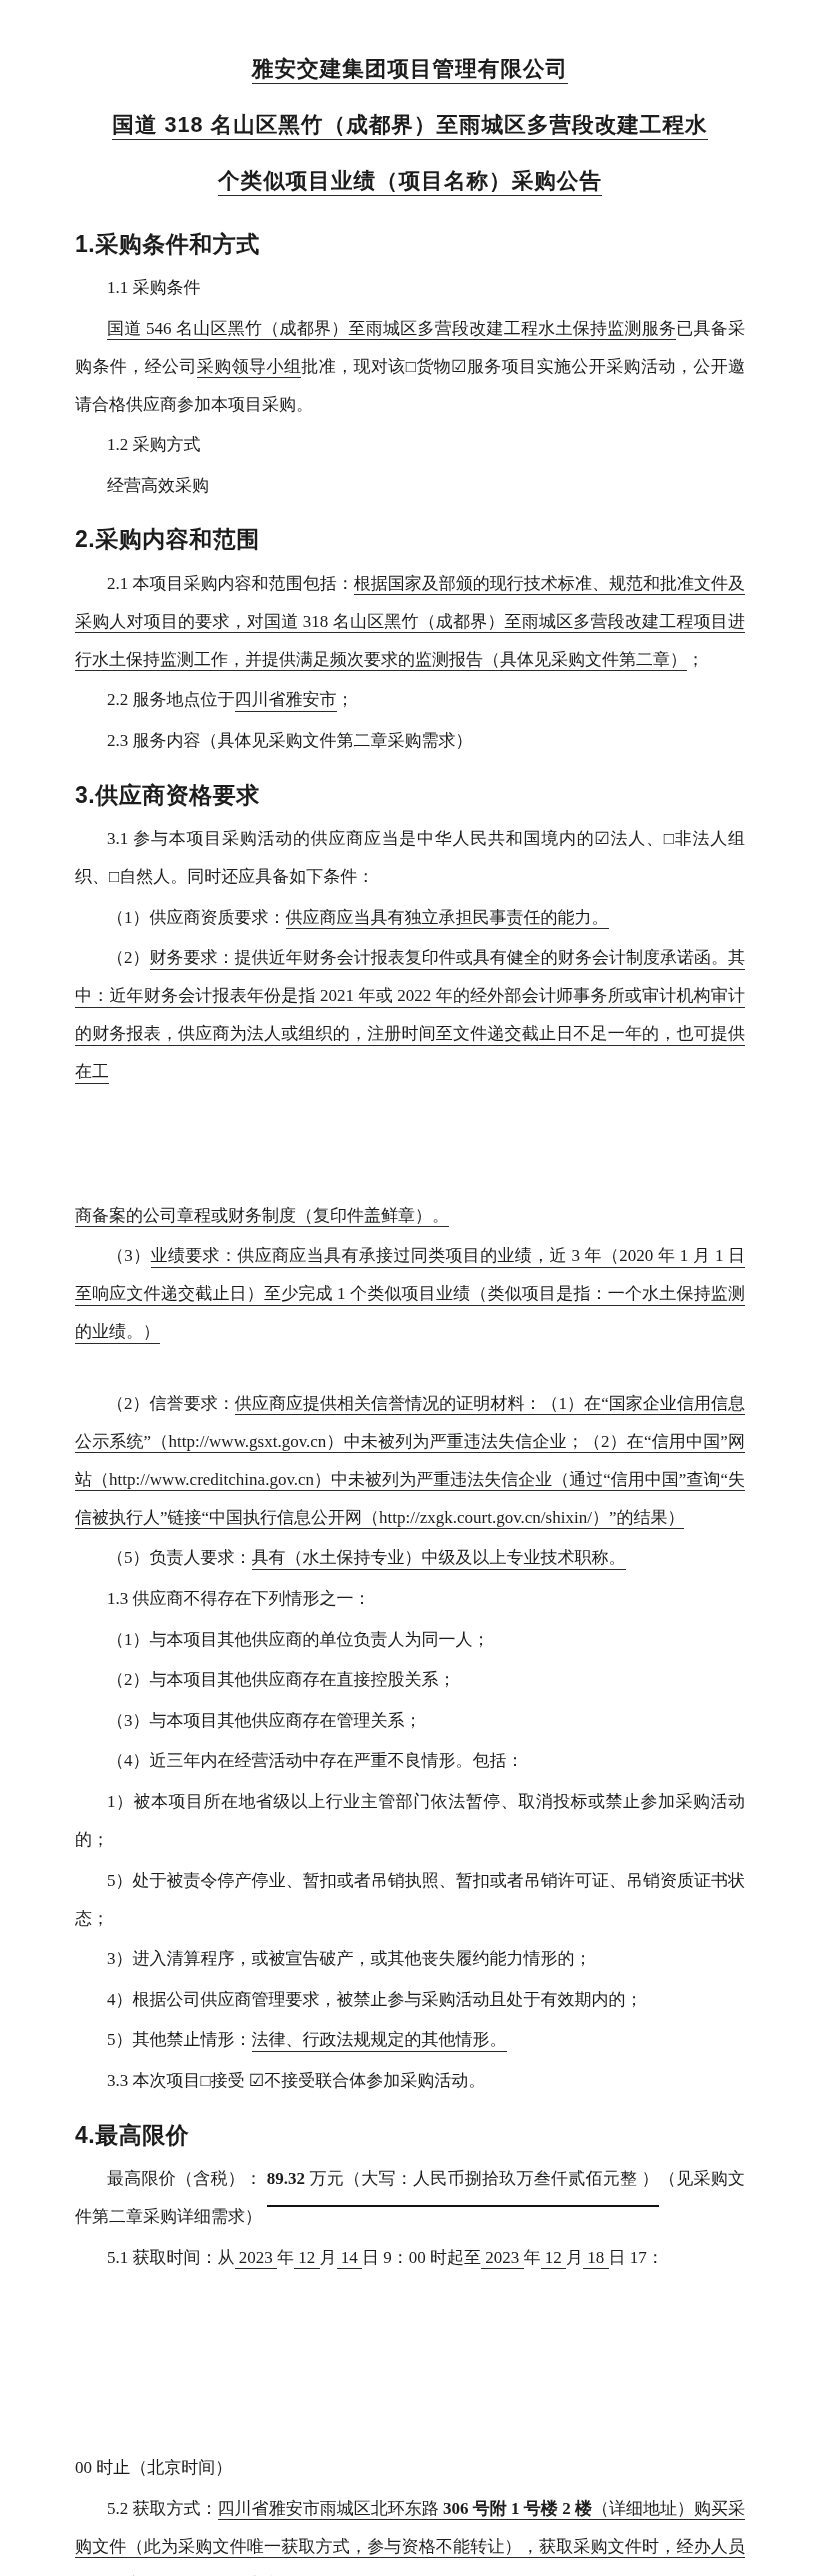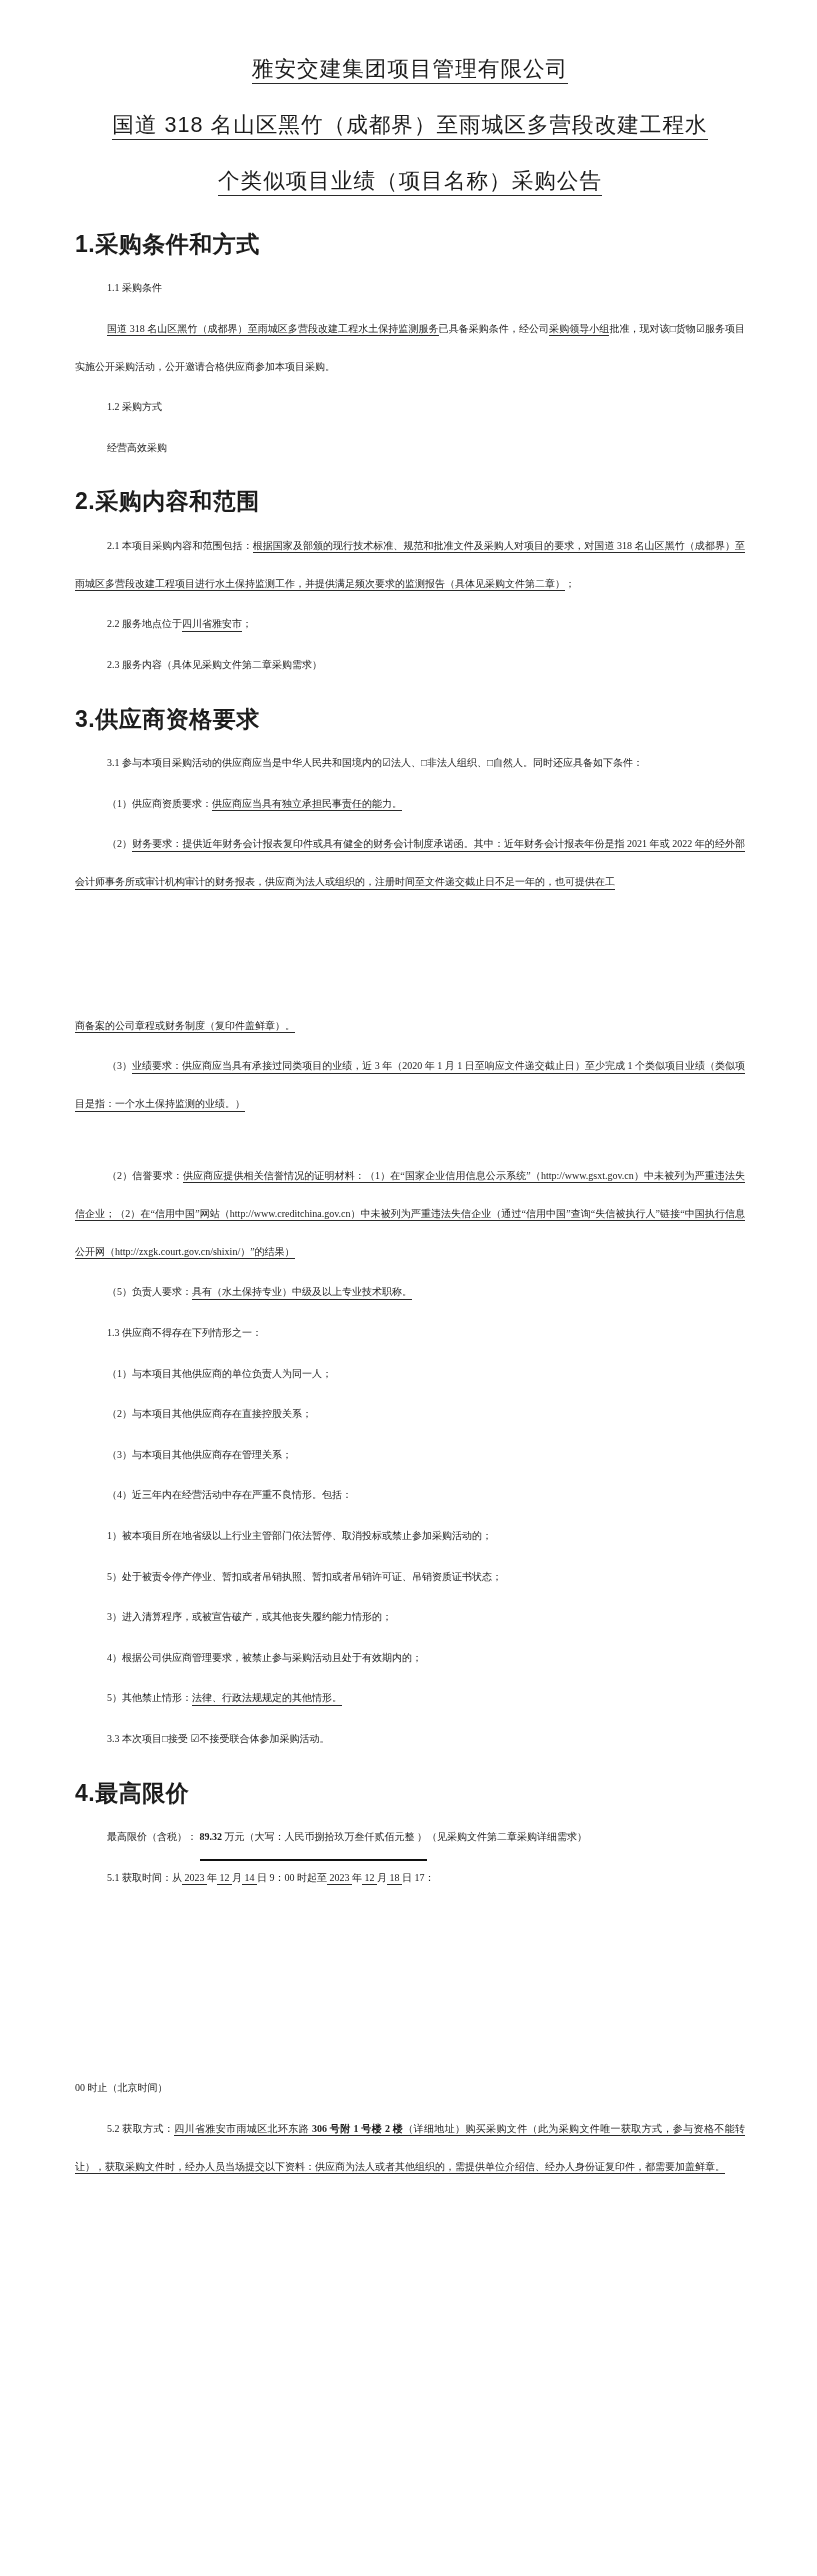--- a/index.html
+++ b/index.html
@@ -13,35 +13,35 @@
     position:relative;
     width:818px;
     min-height:3468px;
     background:#ffffff;
     box-sizing:border-box;
     padding:41px 73px 31px 75px;
   }
   .title-line{
     text-align:center;
     font-family:"Liberation Sans","DejaVu Sans",sans-serif;
-    font-weight:400;
+    font-weight:700;
     font-size:21.6px;
     line-height:56px;
     letter-spacing:1px;
   }
   .h1{
     font-family:"Liberation Sans","DejaVu Sans",sans-serif;
     font-weight:700;
     font-size:23px;
     line-height:26px;
     margin:21.6px 0 12.4px 0;
     letter-spacing:0.5px;
   }
   .para{
-    font-size:10px;
+    font-size:17px;
     line-height:38px;
     text-align:justify;
     text-indent:32px;
     margin:0 0 2.6px 0;
   }
   .para.noindent{text-indent:0;}
   .gap{width:100%;}
   .u{border-bottom:1px solid #2a2a2a;padding-bottom:1.5px;}
   .thick{border-bottom:2.1px solid #111;padding-bottom:17px;}
   .b{font-weight:700;}
@@ -51,21 +51,21 @@
 <body>
 
 <div class="page">
 
   <div id="doc-flow">
       <div class="title-line"><span class="u">雅安交建集团项目管理有限公司</span></div>
       <div class="title-line"><span class="u">国道 318 名山区黑竹（成都界）至雨城区多营段改建工程水</span></div>
       <div class="title-line"><span class="u">个类似项目业绩（项目名称）采购公告</span></div>
       <div class="h1"><span>1.采购条件和方式</span></div>
       <div class="para"><span>1.1 采购条件</span></div>
-      <div class="para"><span class="u">国道 318 名山区黑竹（成都界）至雨城区多营段改建工程水土保持监测服务</span><span>已具备采购条件，经公司</span><span class="u">采购领导小组</span><span>批准，现对该</span><span class="sans">□</span><span>货物</span><span class="sans">☑</span><span>服务项目实施公开采购活动，公开邀请合格供应商参加本项目采购。</span></div>
+      <div class="para"><span class="u">国道 546 名山区黑竹（成都界）至雨城区多营段改建工程水土保持监测服务</span><span>已具备采购条件，经公司</span><span class="u">采购领导小组</span><span>批准，现对该</span><span class="sans">□</span><span>货物</span><span class="sans">☑</span><span>服务项目实施公开采购活动，公开邀请合格供应商参加本项目采购。</span></div>
       <div class="para"><span>1.2 采购方式</span></div>
       <div class="para"><span>经营高效采购</span></div>
       <div class="h1"><span>2.采购内容和范围</span></div>
       <div class="para"><span>2.1 本项目采购内容和范围包括：</span><span class="u">根据国家及部颁的现行技术标准、规范和批准文件及采购人对项目的要求，对国道 318 名山区黑竹（成都界）至雨城区多营段改建工程项目进行水土保持监测工作，并提供满足频次要求的监测报告（具体见采购文件第二章）</span><span>；</span></div>
       <div class="para"><span>2.2 服务地点位于</span><span class="u">四川省雅安市</span><span>；</span></div>
       <div class="para"><span>2.3 服务内容（具体见采购文件第二章采购需求）</span></div>
       <div class="h1"><span>3.供应商资格要求</span></div>
       <div class="para"><span>3.1 参与本项目采购活动的供应商应当是中华人民共和国境内的</span><span class="sans">☑</span><span>法人、</span><span class="sans">□</span><span>非法人组织、</span><span class="sans">□</span><span>自然人。同时还应具备如下条件：</span></div>
       <div class="para"><span>（1）供应商资质要求：</span><span class="u">供应商应当具有独立承担民事责任的能力。</span></div>
       <div class="para"><span>（2）</span><span class="u">财务要求：提供近年财务会计报表复印件或具有健全的财务会计制度承诺函。其中：近年财务会计报表年份是指 2021 年或 2022 年的经外部会计师事务所或审计机构审计的财务报表，供应商为法人或组织的，注册时间至文件递交截止日不足一年的，也可提供在工</span></div>

